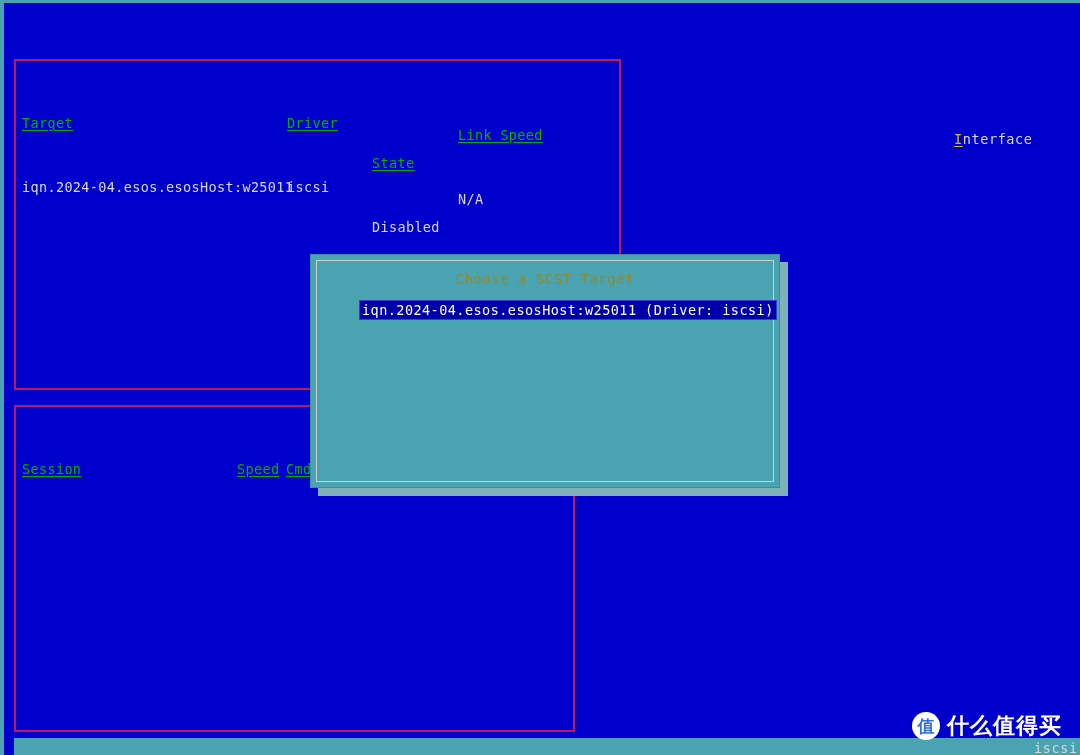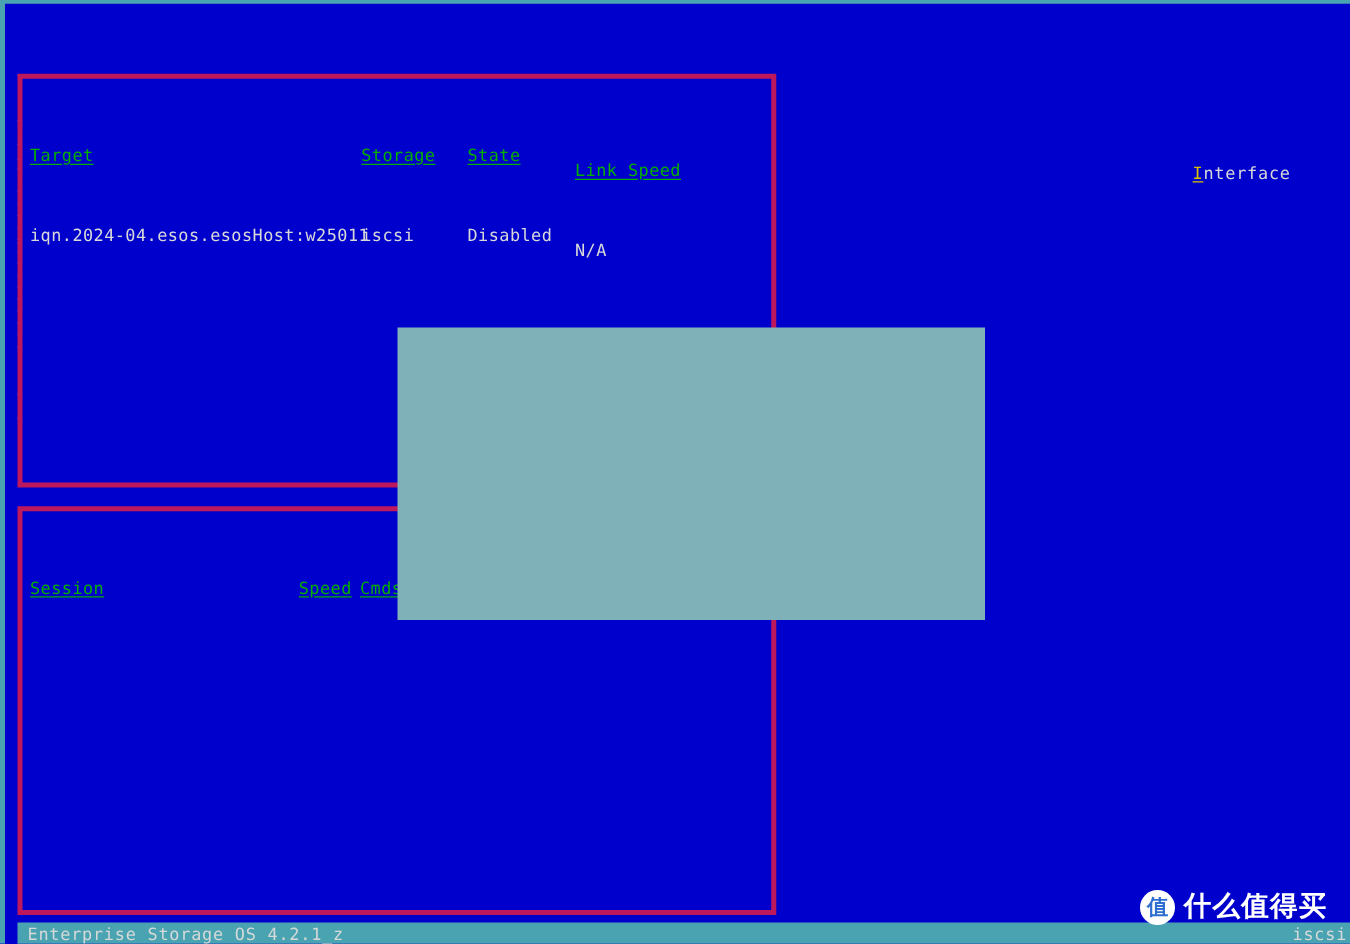--- a/index.html
+++ b/index.html
@@ -60,34 +60,34 @@
   .menu-right {
     position: absolute;
     left: 940px;
     top: 0;
     white-space: pre;
   }
 
   
   .panel {
     position: absolute;
-    border: 4px solid #be185d;
+    border: 2px solid #be185d;
     background: #0000cd;
     box-sizing: border-box;
   }
   #panel-targets {
     left: 10px;
     top: 56px;
     width: 607px;
     height: 331px;
   }
   #panel-sessions {
     left: 10px;
     top: 402px;
-    width: 607px;
+    width: 561px;
     height: 327px;
   }
 
   .tbl {
     position: absolute;
     left: 6px;
     top: 6px;
     right: 4px;
     white-space: pre;
   }
@@ -110,21 +110,21 @@
     position: absolute;
     top: 0;
     color: #d8d8d8;
     white-space: pre;
     letter-spacing: 0.35px;
   }
 
   
   .c-target { left: 0px; }
   .c-driver { left: 265px; }
-  .c-state  { left: 350px; }
+  .c-state  { left: 350px; margin-top: 40px; }
   .c-link   { left: 436px; margin-top: 12px; }
 
   
   .c-session { left: 0px; }
   .c-luns    { left: 215px; }
   .c-cmds    { left: 264px; }
 
   
   #dialog-shadow {
     position: absolute;
@@ -271,21 +271,21 @@
       <span class="menu-right menuitem"><span class="hot">I</span><span>nterface</span></span>
     </div>
 
   </div>
 
   <div class="panel" id="panel-targets">
     <div class="tbl">
 
       <div class="thead">
         <span class="th c-target">Target</span>
-        <span class="th c-driver">Storage</span>
+        <span class="th c-driver">Driver</span>
         <span class="th c-state">State</span>
         <span class="th c-link">Link Speed</span>
       </div>
 
       <div class="trow">
         <span class="td c-target">iqn.2024-04.esos.esosHost:w25011</span>
         <span class="td c-driver">iscsi</span>
         <span class="td c-state">Disabled</span>
         <span class="td c-link">N/A</span>
       </div>
@@ -300,23 +300,29 @@
         <span class="th c-session">Session</span>
         <span class="th c-luns">Speed</span>
         <span class="th c-cmds">Cmds</span>
       </div>
 
     </div>
   </div>
 
   <div id="dialog-shadow"></div>
 
+  <div id="dialog">
+    <div id="dialog-inner"></div>
+    <div id="dialog-title">Choose a SCST Target</div>
+    <div id="dialog-list">
+      <span class="dlg-option selected">iqn.2024-04.esos.esosHost:w25011 (Driver: iscsi)</span>
+    </div>
+  </div>
 
   <div id="statusbar">
-    <span id="status-left">Enterprise Storage OS 4.2.1_z</span>
     <span id="status-right">iscsi</span>
   </div>
 
   <div id="watermark">
     <span id="wm-logo">值</span>
     <span id="wm-text">什么值得买</span>
   </div>
 
 </div>
 

